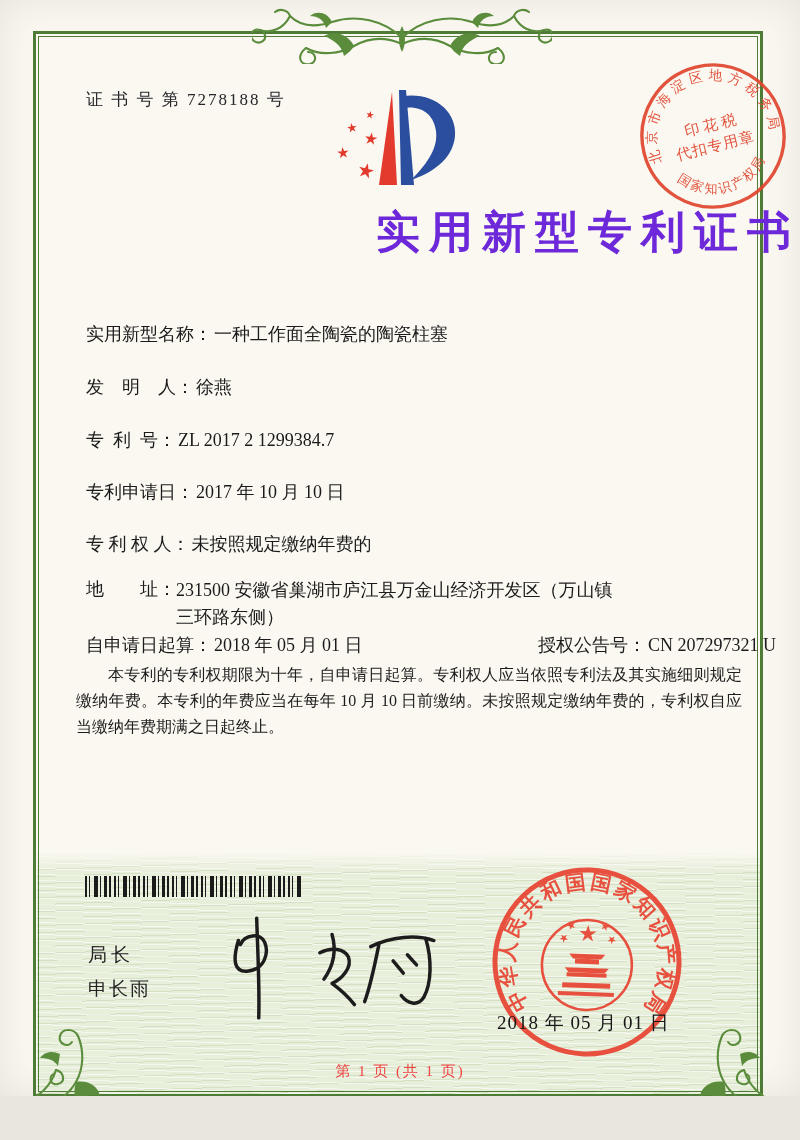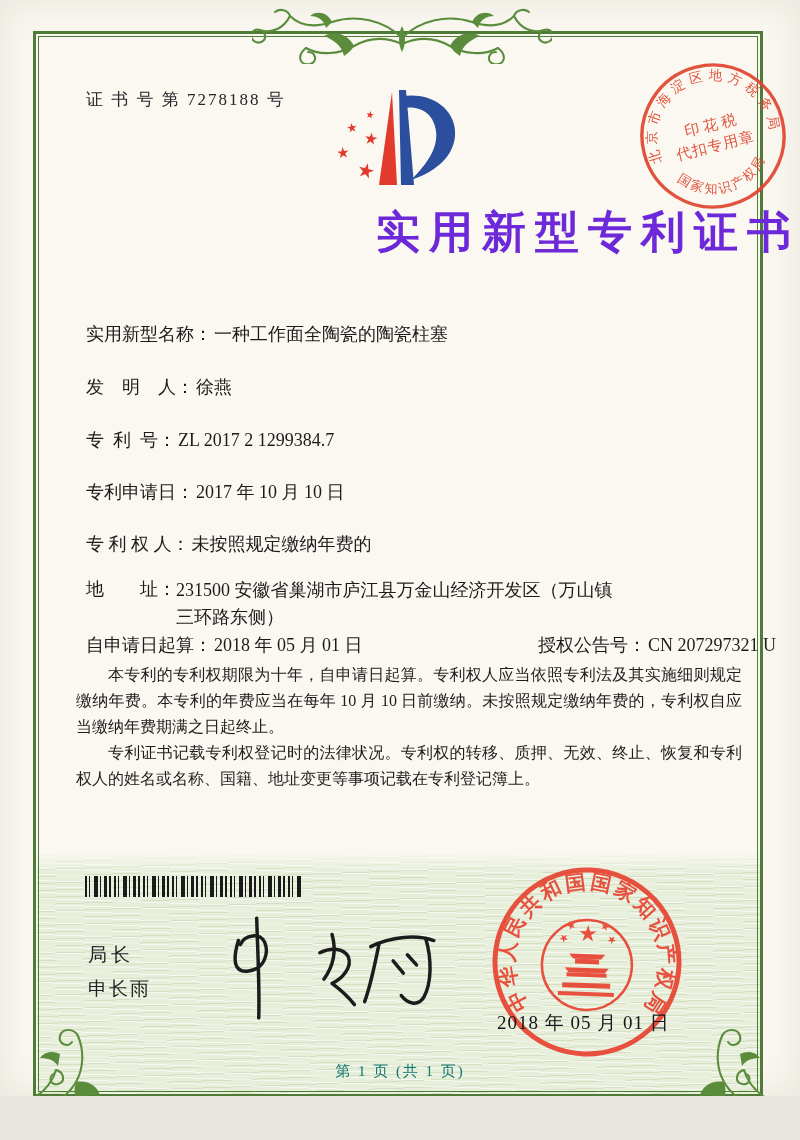--- a/index.html
+++ b/index.html
@@ -58,21 +58,21 @@
   .cnipa-stamp{position:absolute;left:487px;top:862px;width:200px;height:200px;
       transform:rotate(2deg);opacity:.9;}
   .stamp-date{position:absolute;left:497px;top:1010px;font-size:19px;letter-spacing:1px;
       color:#161616;white-space:nowrap;}
   
   .orn-top{position:absolute;left:252px;top:6px;width:300px;height:58px;}
   .orn-bl{position:absolute;left:14px;top:1026px;width:120px;height:96px;}
   .orn-br{position:absolute;left:666px;top:1026px;width:120px;height:96px;}
   
   .footer{position:absolute;left:0;top:1062px;width:100%;text-align:center;
-      font-size:15px;letter-spacing:2px;color:#0f766e;}
+      font-size:15px;letter-spacing:2px;color:#ef4444;}
   
   .s-green{stroke:var(--orn);fill:none;stroke-width:2.1;stroke-linecap:round;}
   .f-green{fill:var(--orn);stroke:none;}
   .s-red{stroke:var(--red);fill:none;}
   .f-red{fill:var(--red);}
   .s-seal{stroke:var(--sealred);fill:none;}
   .f-seal{fill:var(--sealred);}
   text{font-family:"Liberation Serif","DejaVu Serif",serif;}
 </style>
 </head>
@@ -155,21 +155,20 @@
     <span>
       <span class="lab">自申请日起算</span><span>：</span><span class="val">2018 年 05 月 01 日</span>
     </span>
     <span class="grant-no-group">
       <span class="lab">授权公告号</span><span>：</span><span class="val">CN 207297321 U</span>
     </span>
   </div>
 
   <div class="body-text">
     <p>本专利的专利权期限为十年，自申请日起算。专利权人应当依照专利法及其实施细则规定缴纳年费。本专利的年费应当在每年 10 月 10 日前缴纳。未按照规定缴纳年费的，专利权自应当缴纳年费期满之日起终止。</p>
-    <p>专利证书记载专利权登记时的法律状况。专利权的转移、质押、无效、终止、恢复和专利权人的姓名或名称、国籍、地址变更等事项记载在专利登记簿上。</p>
   </div>
 
   <div class="barcode"></div>
 
   <div class="signer-title">局长</div>
   <div class="signer-name">申长雨</div>
   <svg class="signature" viewBox="0 0 220 110">
     <g stroke="#1c1c1c" stroke-width="3.4" fill="none" stroke-linecap="round" stroke-linejoin="round">
       <path d="M20,28 C14,48 16,60 30,58 C46,56 50,40 46,30 C42,20 26,22 22,32"></path>
       <path d="M38,6 C39,40 41,75 40,104"></path>

